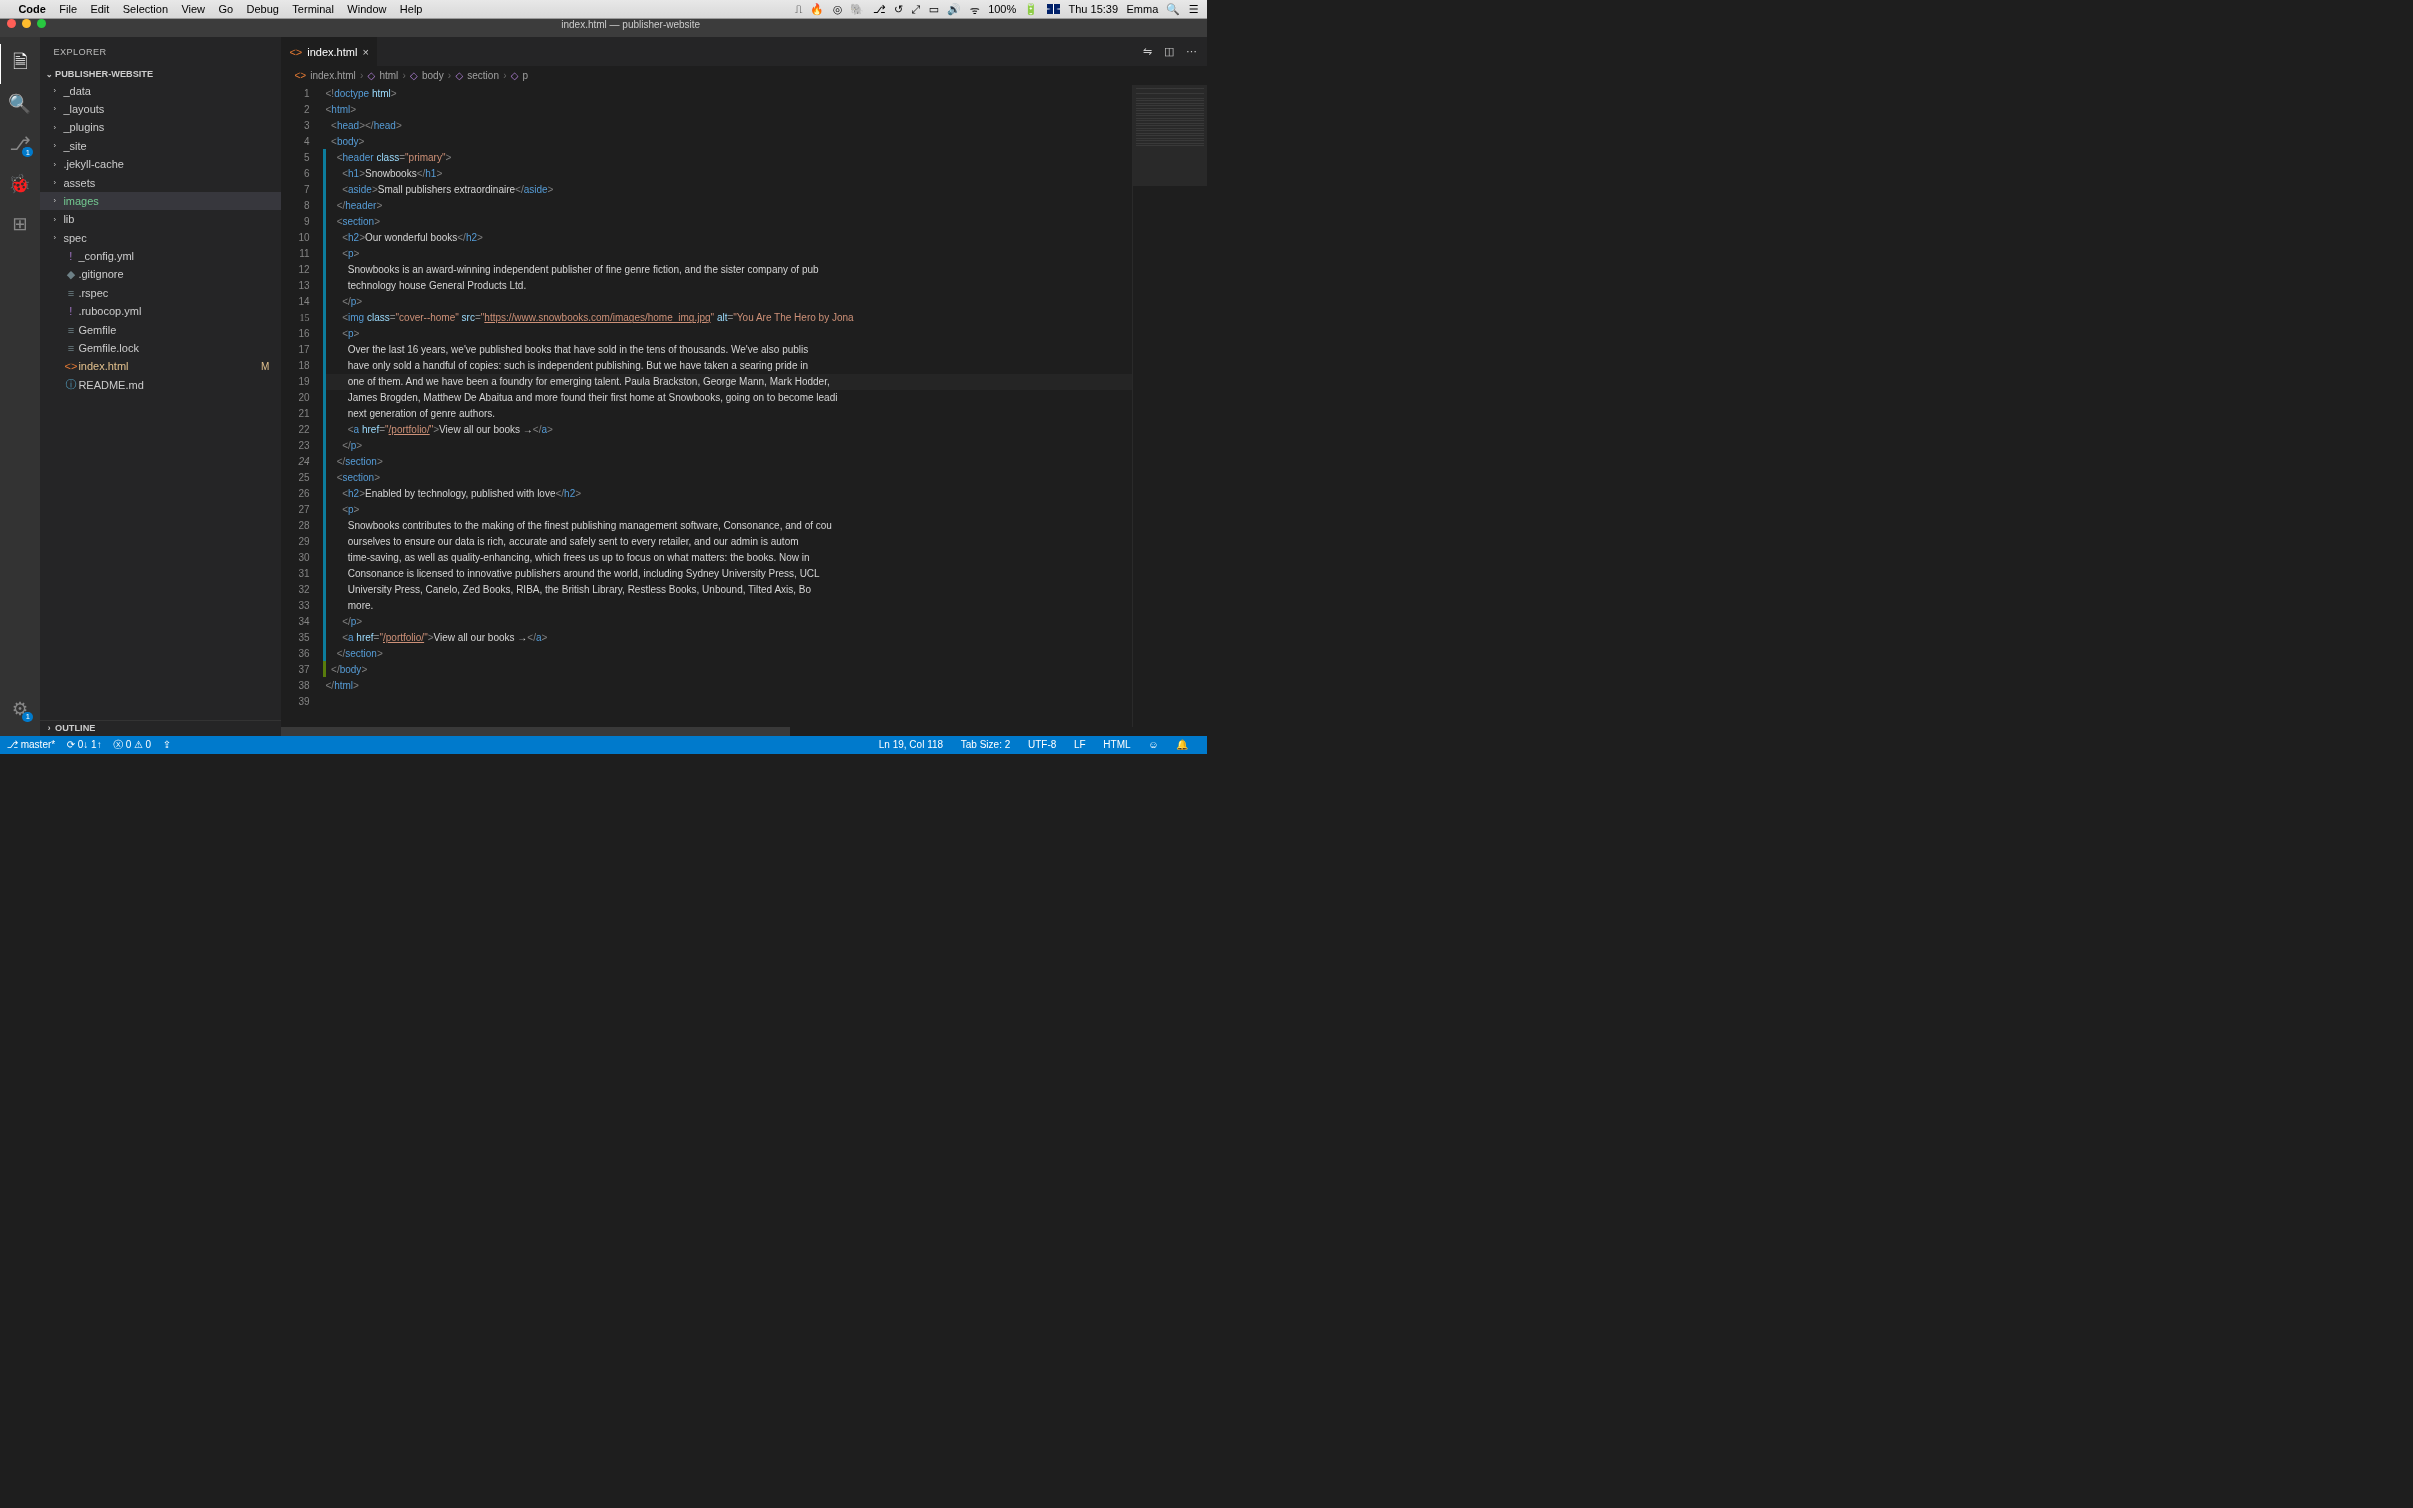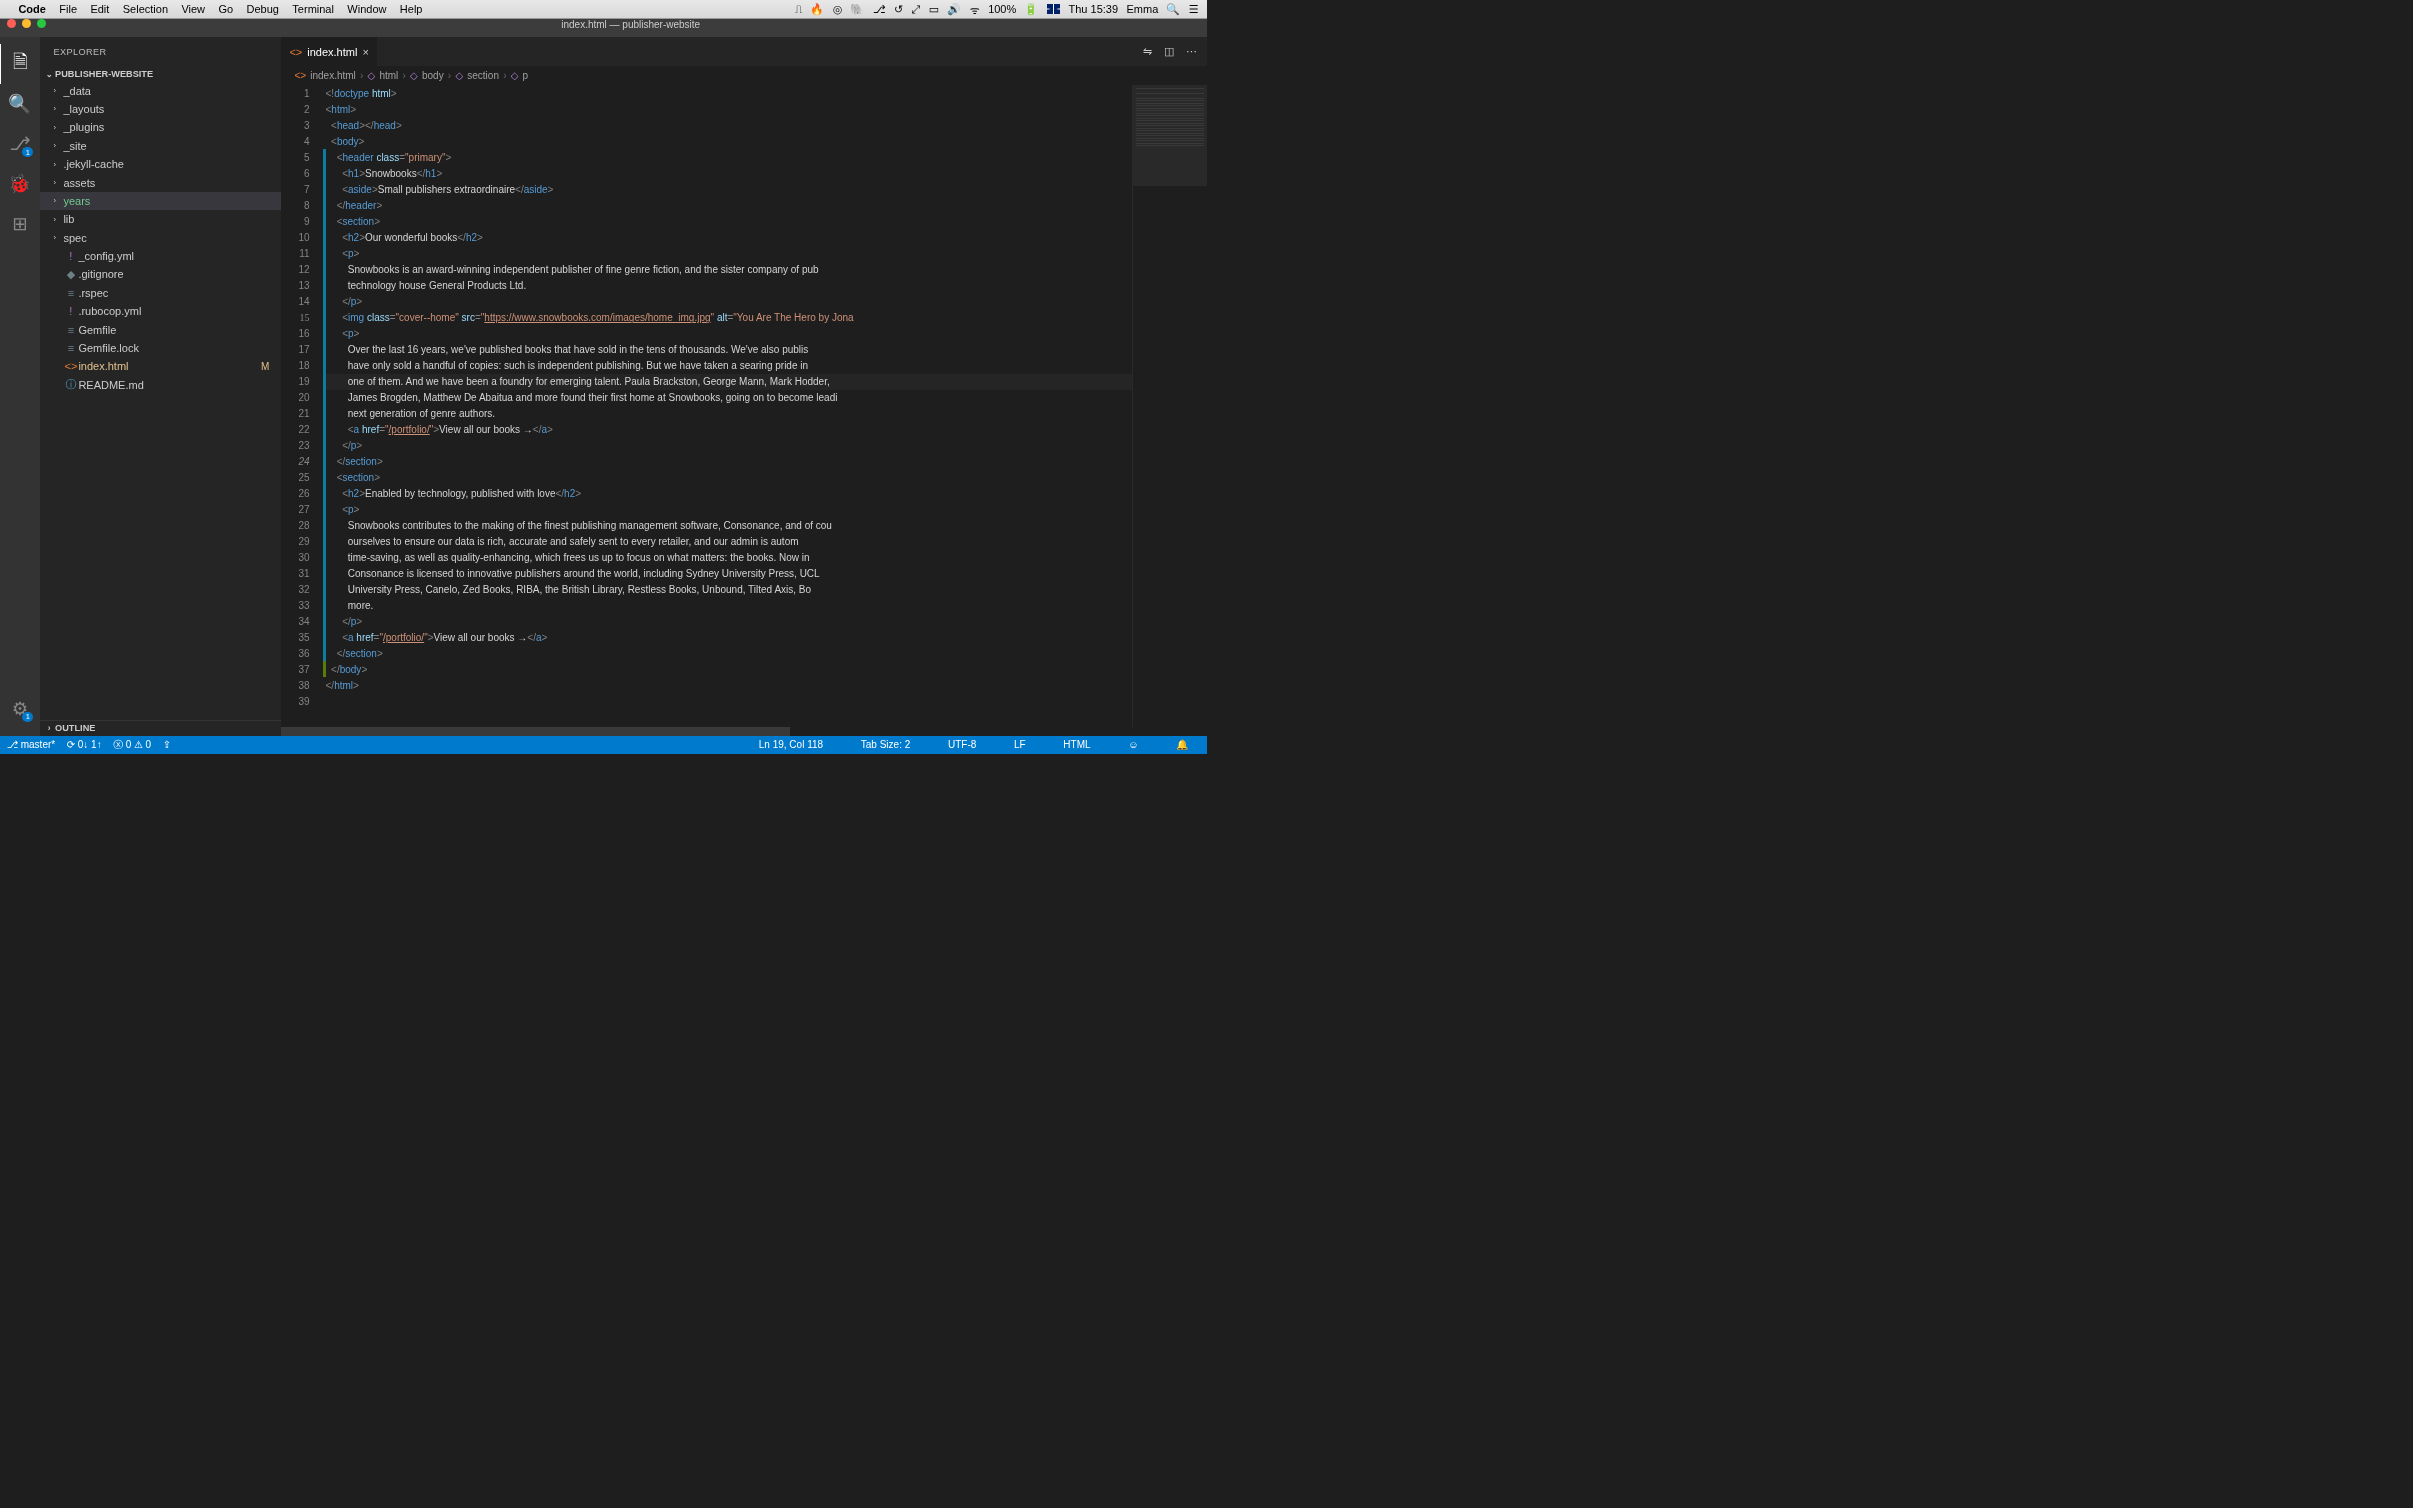--- a/index.html
+++ b/index.html
@@ -76,21 +76,21 @@
 .t-punc { color: #808080; }
 .t-tag { color: #569cd6; }
 .t-attr { color: #9cdcfe; }
 .t-str { color: #ce9178; }
 .t-link { color: #ce9178; text-decoration: underline; }
 .t-txt { color: #d4d4d4; }
 
 
 .statusbar { height: 18.4px; background: #007acc; color: #fff; display: flex; align-items: center; font-size: 10px; padding: 0 6.7px; }
 .statusbar .sb-item { margin-right: 11.7px; display: inline-flex; align-items: center; gap: 2.5px; }
-.statusbar .sb-right { margin-left: auto; display: flex; gap: 26px; }
+.statusbar .sb-right { margin-left: auto; display: flex; gap: 6px; }
 
 
 .flag-uk { display: inline-block; width: 13.4px; height: 9.2px; background: linear-gradient(#012169,#012169); position: relative; overflow: hidden; }
 .flag-uk::before { content:""; position:absolute; inset:0; background: conic-gradient(#fff 0deg,#012169 10deg 80deg,#fff 90deg,#012169 100deg 170deg,#fff 180deg,#012169 190deg 260deg,#fff 270deg,#012169 280deg 350deg,#fff 360deg);}
 </style>
 </head>
 <body>
 
 <div class="menubar">
   <span class="apple"></span>
@@ -164,21 +164,21 @@
         <div class="tree-row">
           <span class="chev">›</span>
           <span class="flabel">.jekyll-cache</span>
         </div>
         <div class="tree-row">
           <span class="chev">›</span>
           <span class="flabel">assets</span>
         </div>
         <div class="tree-row selected git-u">
           <span class="chev">›</span>
-          <span class="flabel">years</span>
+          <span class="flabel">images</span>
         </div>
         <div class="tree-row">
           <span class="chev">›</span>
           <span class="flabel">lib</span>
         </div>
         <div class="tree-row">
           <span class="chev">›</span>
           <span class="flabel">spec</span>
         </div>
         <div class="tree-row">

